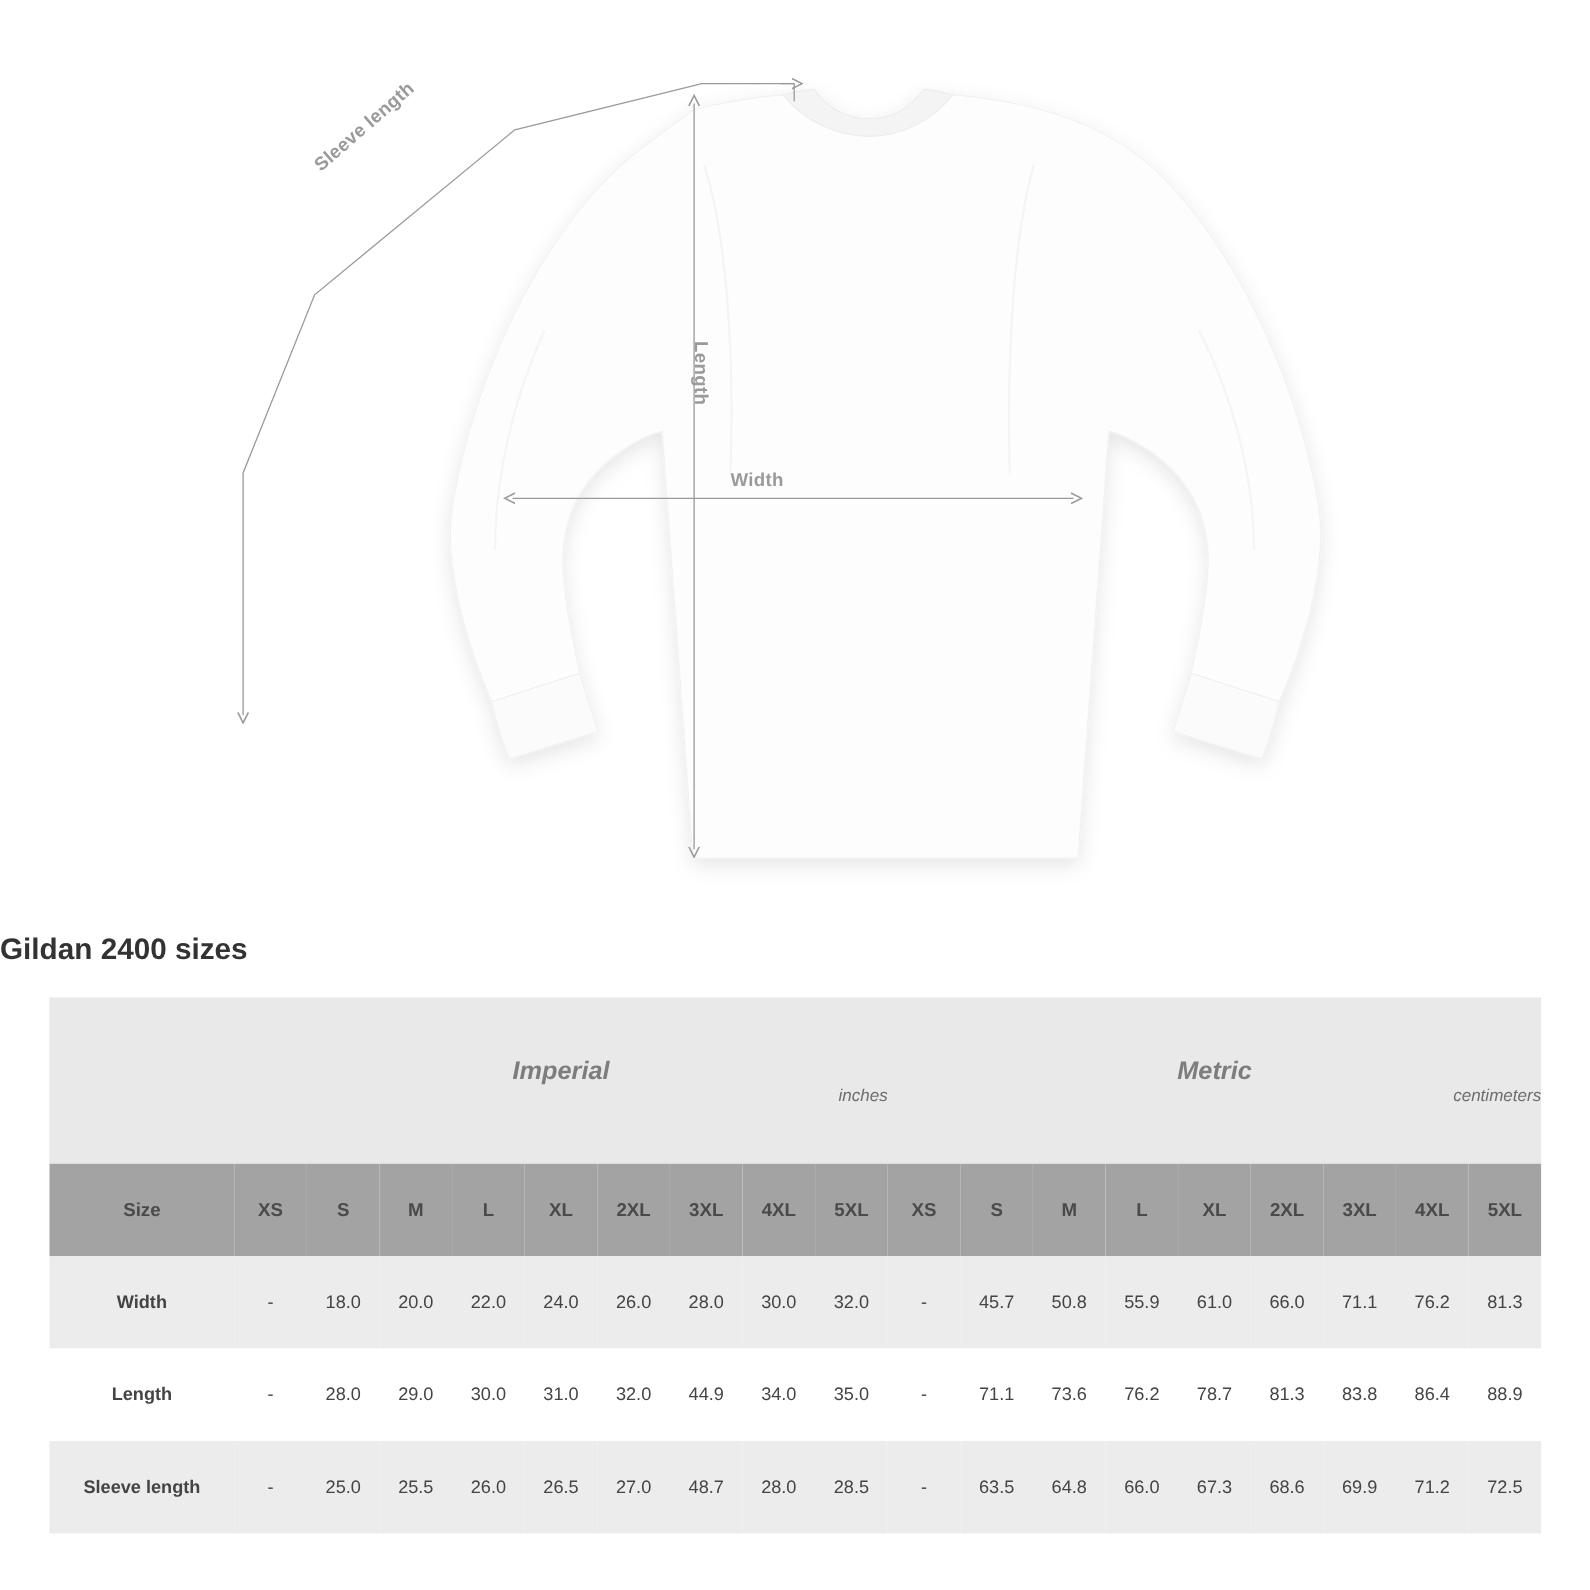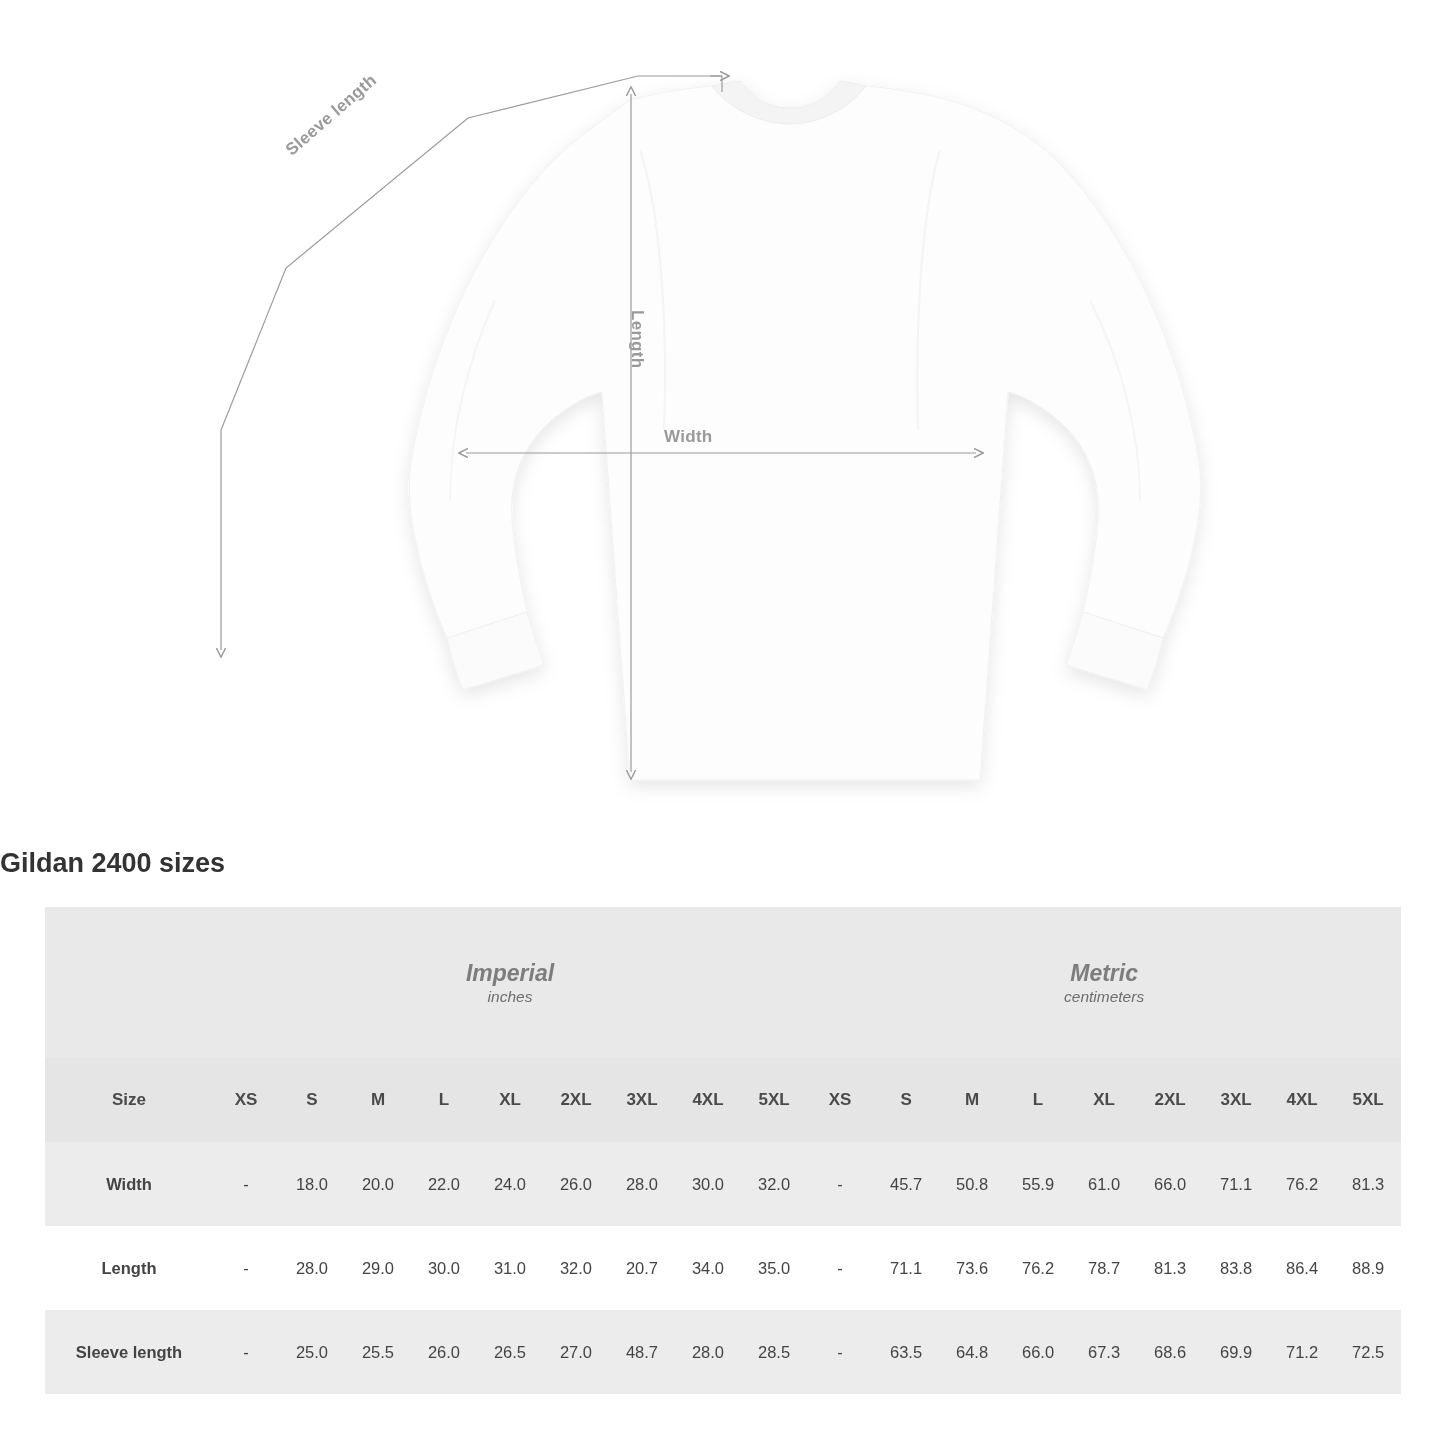--- a/index.html
+++ b/index.html
@@ -97,23 +97,24 @@
     font-weight: bold;
     font-style: italic;
     color: #7d7d7d;
     line-height: 1.25;
   }
   .unit-sub {
     font-size: 15.5px;
     font-style: italic;
     color: #6d6d6d;
     font-weight: normal;
+    text-align: right;
   }
   tr.row-head td {
-    background: #e5e5e5;
+    background: #a3a3a3;
     font-weight: bold;
     color: #4a4a4a;
     font-size: 17px;
   }
   tr.row-alt td {
     background: #ececec;
   }
   tr.row-plain td {
     background: #ffffff;
   }
@@ -292,21 +293,21 @@
       </tr>
 
       <tr class="row-plain">
         <td class="rowlabel">Length</td>
         <td>-</td>
         <td>28.0</td>
         <td>29.0</td>
         <td>30.0</td>
         <td>31.0</td>
         <td>32.0</td>
-        <td>20.7</td>
+        <td>44.9</td>
         <td>34.0</td>
         <td>35.0</td>
         <td>-</td>
         <td>71.1</td>
         <td>73.6</td>
         <td>76.2</td>
         <td>78.7</td>
         <td>81.3</td>
         <td>83.8</td>
         <td>86.4</td>

